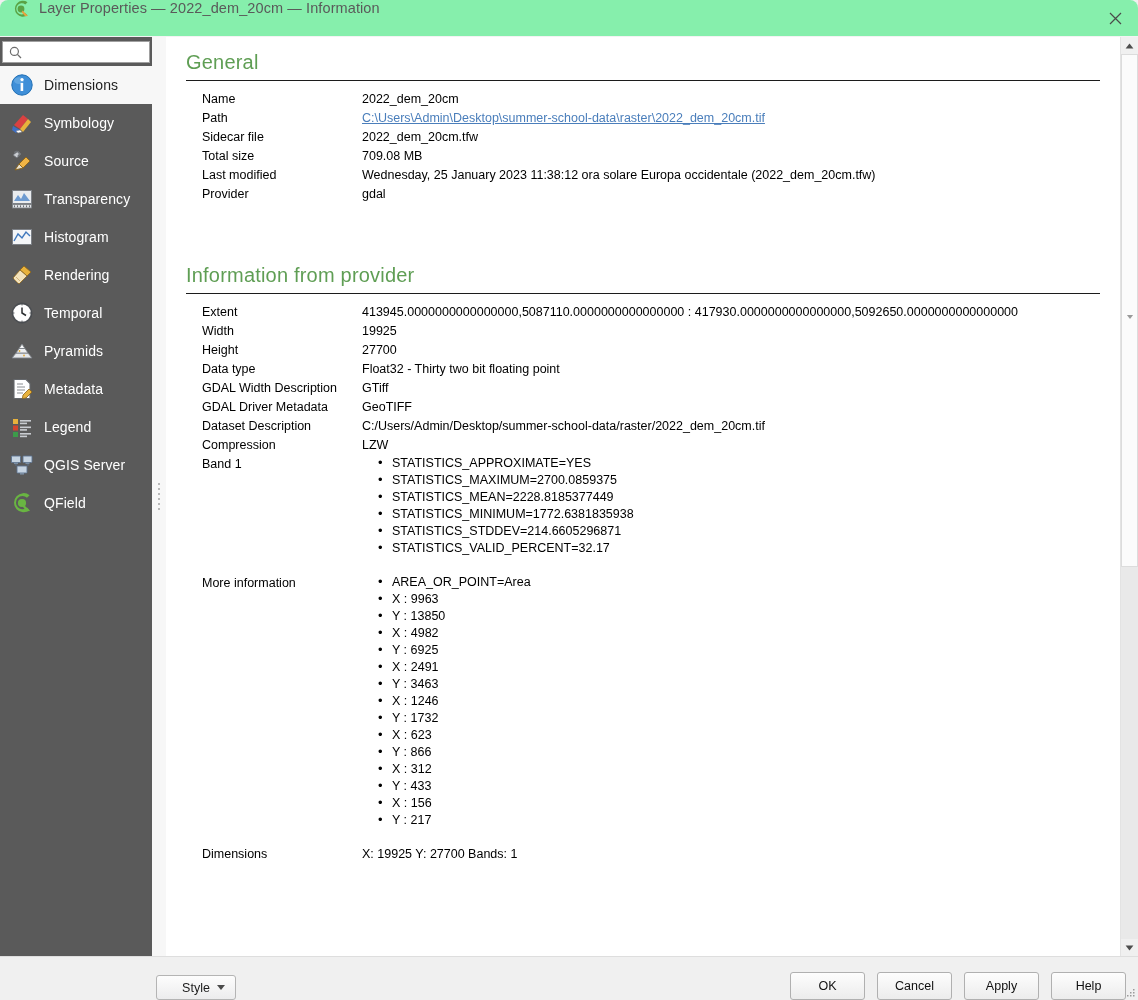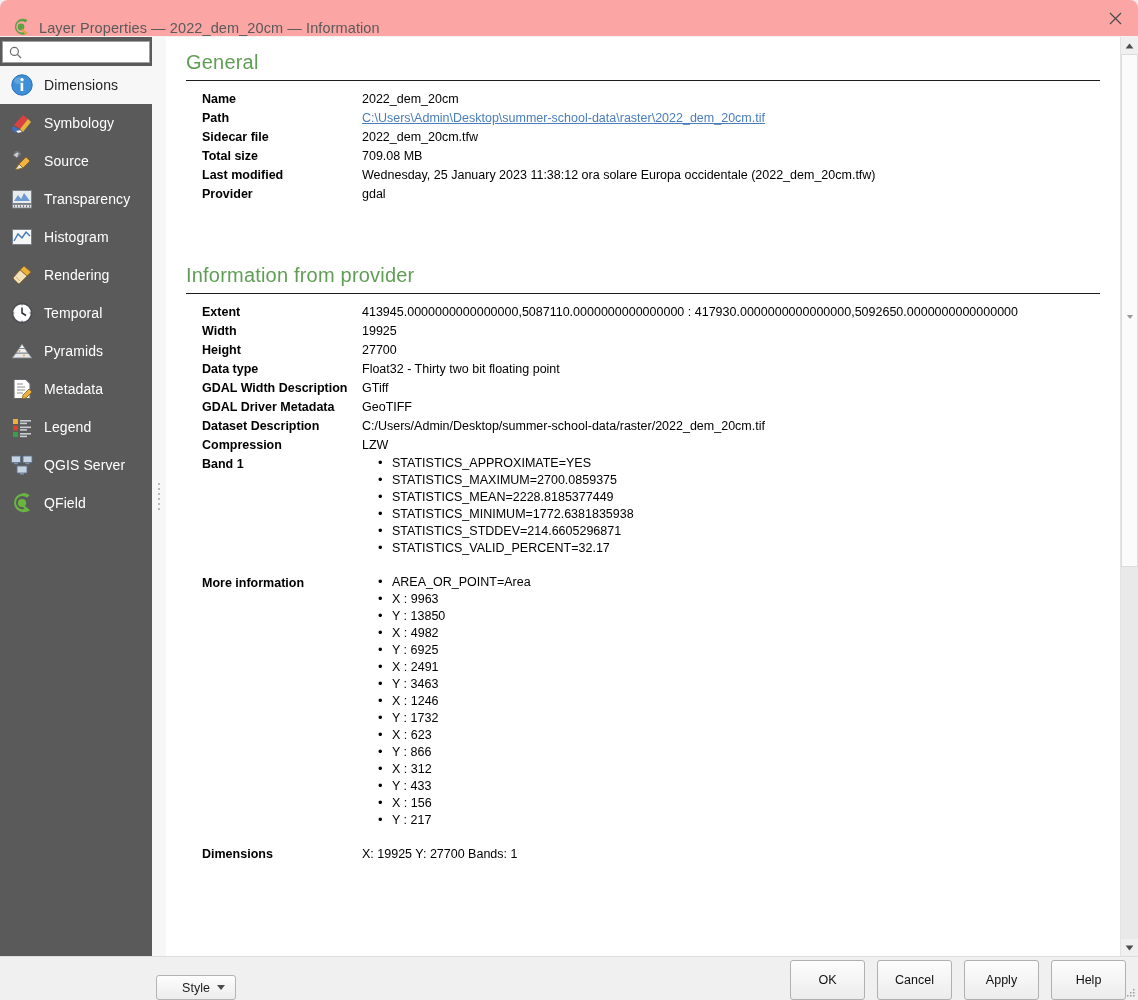--- a/index.html
+++ b/index.html
@@ -27,25 +27,25 @@
     background: #f0f0f0;
     display: flex;
     flex-direction: column;
     overflow: hidden;
   }
 
   
   #titlebar {
     height: 36px;
     min-height: 36px;
-    background: #fca5a5;
+    background: #86efac;
     border-top-left-radius: 8px;
     border-top-right-radius: 8px;
     display: flex;
-    align-items: flex-end;
+    align-items: flex-start;
     padding: 0 0 0 12px;
     position: relative;
     border-bottom: 1px solid #f3f3f3;
   }
   #titlebar .qgis-logo {
     width: 18px; height: 18px;
     margin-right: 9px;
     flex: 0 0 auto;
     position: relative;
     top: 0px;
@@ -215,21 +215,21 @@
     table-layout: auto;
   }
   table.prop-table td {
     vertical-align: top;
     padding: 0;
     font-size: 12.5px;
     line-height: 19px;
     font-family: "Liberation Sans", sans-serif;
   }
   td.k {
-    font-weight: bold;
+    font-weight: normal;
     color: #000;
     white-space: nowrap;
     padding-right: 10px;
     min-width: 160px;
     margin-top: 25px;
   }
   td.v {
     color: #000;
     white-space: nowrap;
   }
@@ -341,21 +341,21 @@
     position: absolute;
     right: 10px;
     width: 0; height: 0;
     border-left: 4px solid transparent;
     border-right: 4px solid transparent;
     border-top: 5px solid #4a4a4a;
   }
   #btn-spacer { flex: 1 1 auto; }
   .dlg-btn {
     width: 75px;
-    height: 40px;
+    height: 28px;
     background: linear-gradient(#fdfdfd, #ececec);
     border: 1px solid #b0b0b0;
     border-radius: 3px;
     font-family: "Liberation Sans", sans-serif;
     font-size: 12.5px;
     color: #101010;
     margin-left: 12px;
     cursor: pointer;
     padding: 0;
   }

